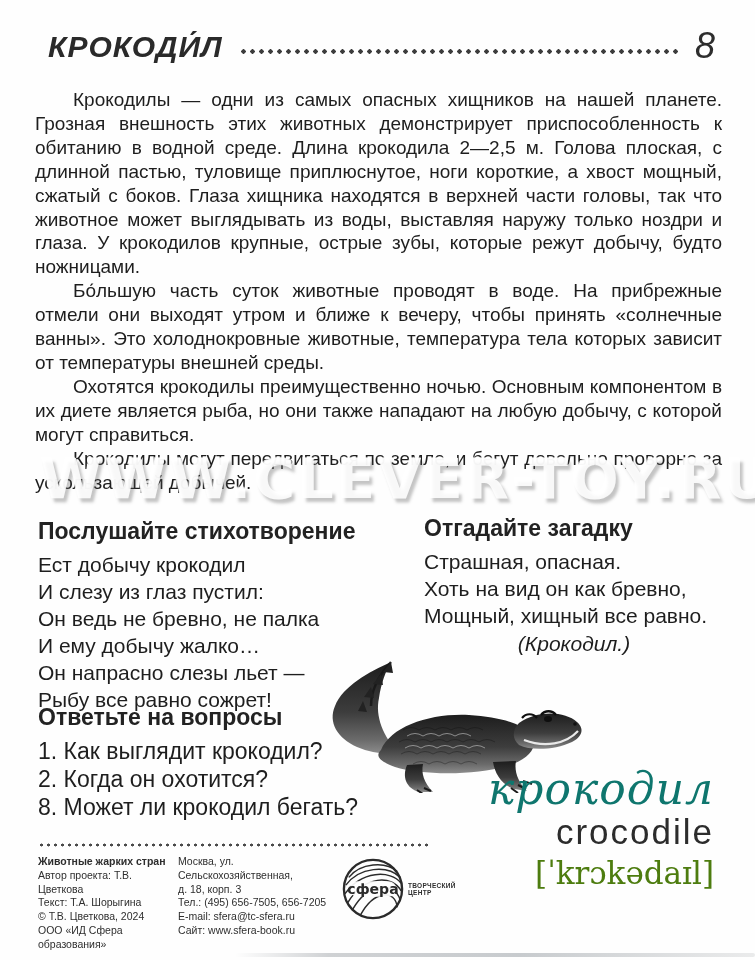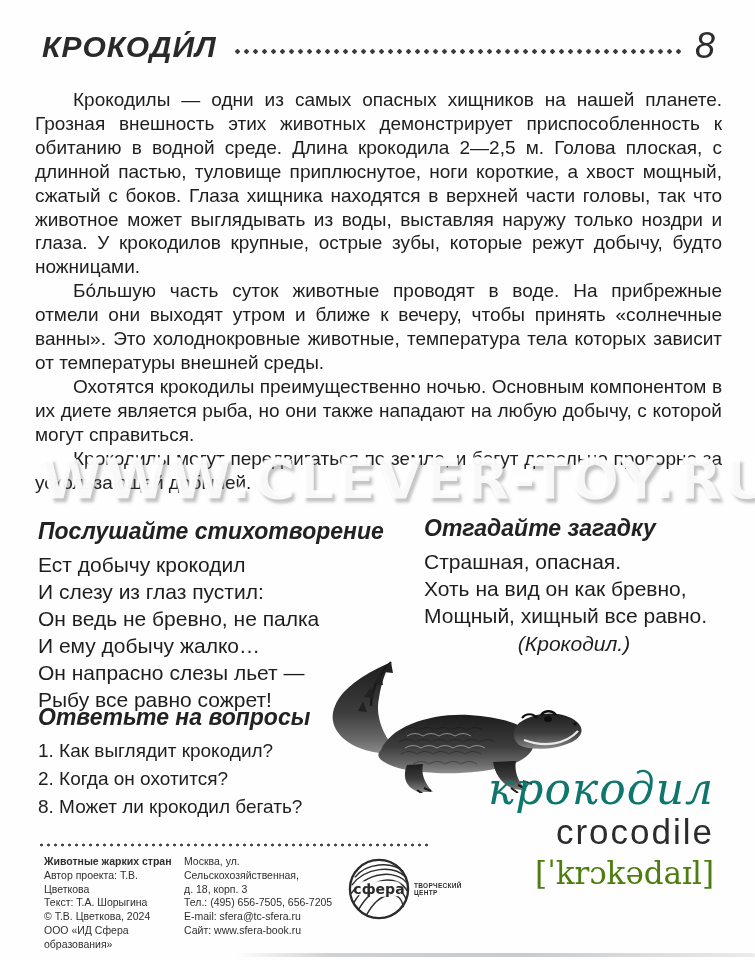--- a/index.html
+++ b/index.html
@@ -3,21 +3,21 @@
 <meta charset="utf-8">
 <style>
   html,body { margin:0; padding:0; background:#e9e9e9; }
   .page {
     position:relative; width:755px; height:960px; margin:0 auto;
     background:#fefefe; overflow:hidden;
     font-family:"Liberation Sans", sans-serif; color:#1e1e1e;
   }
 
   
-  .header { position:absolute; top:28px; left:42px; right:40px; display:flex; align-items:flex-end; }
+  .header { position:absolute; top:28px; left:48px; right:40px; display:flex; align-items:flex-end; }
   .title { font-size:30px; font-weight:bold; font-style:italic; letter-spacing:1px; color:#2a2a2a; white-space:nowrap; }
   .leader-dots { flex:1; height:7px; margin:0 14px 9px 16px;
     background-image:radial-gradient(circle, #3c3c3c 2px, rgba(0,0,0,0) 2.4px);
     background-size:9px 7px; background-repeat:repeat-x; background-position:0 50%; }
   .page-number { font-size:36px; font-style:italic; font-weight:400; color:#2d2d2d; line-height:1; }
 
   
   .article { position:absolute; top:88px; left:35px; right:33px; }
   .article p { margin:0; text-indent:38px; text-align:justify; font-size:19px; line-height:23.9px; }
 
@@ -25,43 +25,43 @@
   .watermark {
     position:absolute; top:446px; left:40px; z-index:5;
     font-size:56px; font-weight:bold; letter-spacing:3px;
     font-family:"DejaVu Sans", sans-serif;
     color:rgba(255,255,255,0.88);
     text-shadow:3px 4px 3px rgba(90,90,90,0.35), -1px -1px 1px rgba(255,255,255,0.7);
     white-space:nowrap; pointer-events:none;
   }
 
   
-  .section-heading { font-size:23px; font-weight:bold; font-style:italic; margin:0 0 6px 0; color:#222; }
+  .section-heading { font-size:23px; font-weight:bold; margin:0 0 6px 0; color:#222; }
   .poem-block  { position:absolute; top:518px; left:38px; width:372px; }
   .riddle-block{ position:absolute; top:515px; left:424px; width:308px; }
   .verse-line  { font-size:21px; line-height:27px; }
   .riddle-answer { font-size:21px; line-height:27px; font-style:italic; text-align:center; padding-right:8px; margin-top:1px; }
 
   .questions-block { position:absolute; top:704px; left:38px; width:372px; }
-  .question-line { font-size:19px; line-height:28px; }
+  .question-line { font-size:23px; line-height:28px; }
 
   
   .croc-art { position:absolute; top:660px; left:323px; width:272px; height:133px; }
 
   
   .vocab { position:absolute; top:766px; right:41px; text-align:right; }
   .vocab-ru { font-family:"DejaVu Serif", serif; font-style:italic; font-size:44px; line-height:1.05; color:#0f766e; letter-spacing:1px; }
   .vocab-en { font-size:35px; line-height:1.0; letter-spacing:2px; color:#2c2c2c; margin-top:2px; }
   .vocab-ipa { font-family:"DejaVu Serif", serif; font-size:31px; color:#4d7c0f; margin-top:6px; }
 
   
   .footer-dots { position:absolute; top:843px; left:38px; width:392px; height:4px;
     background-image:radial-gradient(circle, #4a4a4a 1.3px, rgba(0,0,0,0) 1.7px);
     background-size:7px 4px; background-repeat:repeat-x; background-position:0 50%; }
-  .footer { position:absolute; top:855px; left:44px; display:flex; align-items:flex-start; }
+  .footer { position:absolute; top:855px; left:38px; display:flex; align-items:flex-start; }
   .footer .col { font-size:10.5px; line-height:13.8px; color:#2e2e2e; }
   .footer .col-credits { width:140px; }
   .footer .col-contacts{ width:155px; margin-left:0px; }
   .footer .bold { font-weight:bold; }
   .logo-wrap { display:flex; align-items:center; margin-left:8px; margin-top:2px; }
   .logo-caption { font-size:6.5px; font-weight:bold; line-height:7.5px; color:#2e2e2e; margin-left:3px; letter-spacing:0.3px; }
 
   .scan-edge { position:absolute; bottom:3px; left:235px; right:0; height:4px;
     background:linear-gradient(90deg, rgba(170,172,174,0) 0%, rgba(150,155,160,0.45) 18%, rgba(145,152,158,0.5) 55%, rgba(175,178,180,0.25) 100%);
     border-radius:2px; }

